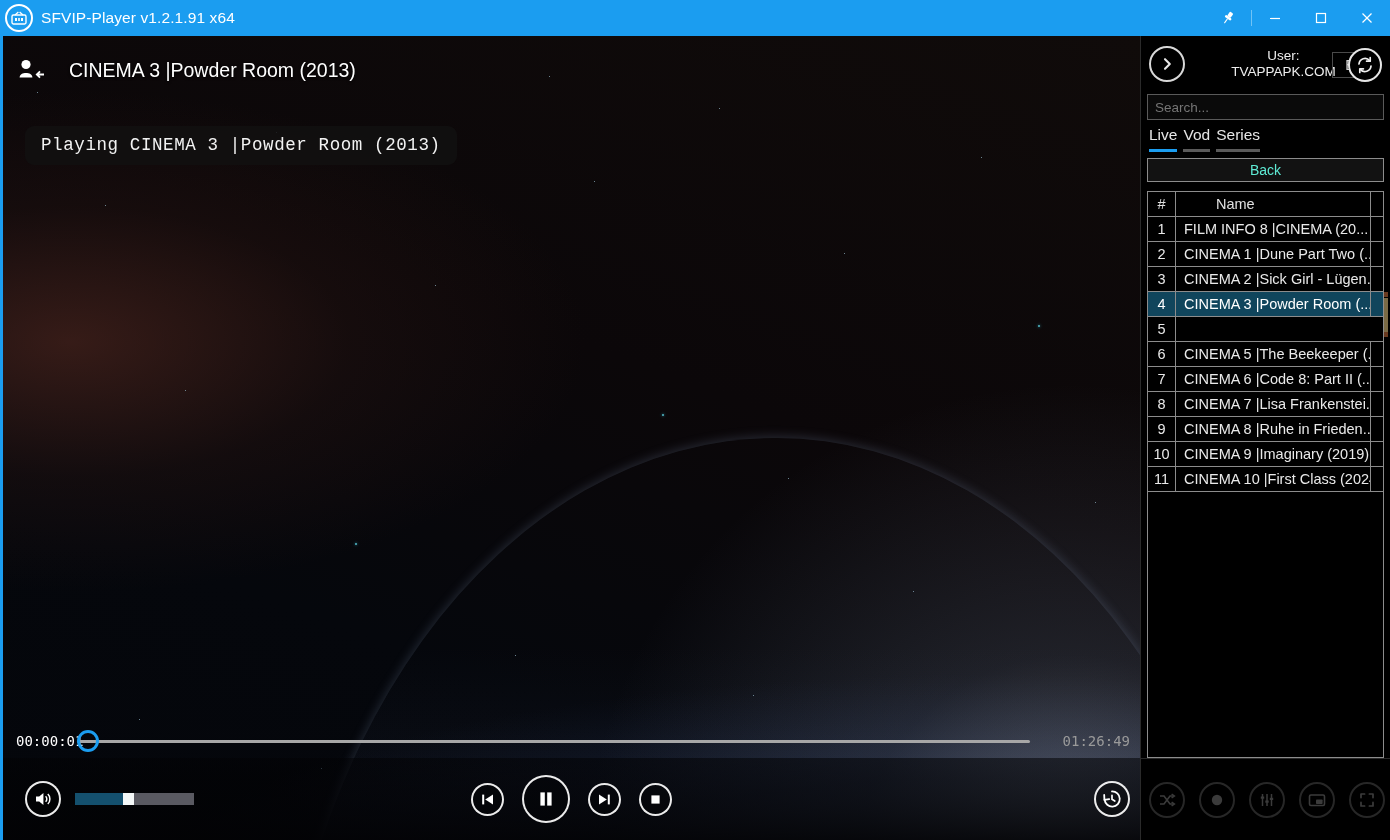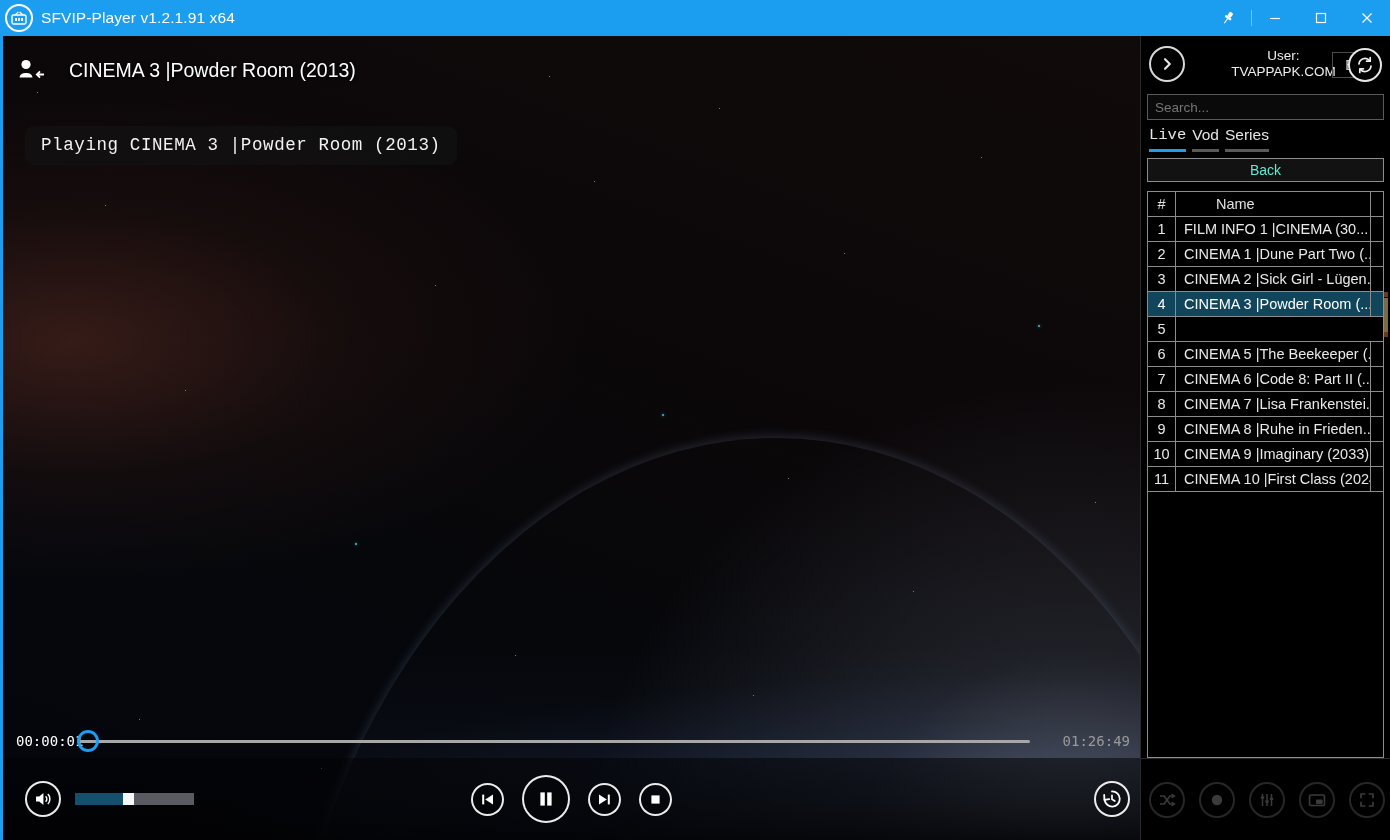--- a/index.html
+++ b/index.html
@@ -186,21 +186,21 @@
     background: #0a0a0a; border: 1px solid #5a5a5a;
     color: #9a9a9a; font-size: 13.5px;
     padding: 0 7px; outline: none;
     font-family: "Liberation Sans", sans-serif;
   }
   .sb-tabs { display: flex; gap: 6px; padding: 6px 8px 0 8px; }
   .sb-tab {
     color: #e6e6e6; font-size: 15.5px;
     padding-bottom: 5px; border-bottom: 3px solid #5a5a5a;
   }
-  .sb-tab.active { border-bottom-color: #1b9df0; font-family: Liberation Mono, monospace; }
+  .sb-tab.active { border-bottom-color: #1b9df0; }
   .sb-back {
     margin: 6px 6px 0 6px; height: 24px;
     border: 1px solid #8c8c8c; background: #121212;
     color: #5eead4; font-size: 14px;
     display: flex; align-items: center; justify-content: center;
   }
 
   .grid-wrap { margin: 9px 6px 0 6px; border: 1px solid #8c8c8c; flex: 1; min-height: 0; display: flex; flex-direction: column; position: relative; }
   .grid-head { display: flex; height: 25px; border-bottom: 1px solid #8c8c8c; color: #e0e0e0; font-size: 14.5px; }
   .gh-num { width: 28px; display: flex; align-items: center; justify-content: center; border-right: 1px solid #8c8c8c; }
@@ -416,21 +416,21 @@
 
       <div class="grid-wrap">
         <div class="grid-head">
           <div class="gh-num">#</div>
           <div class="gh-name">Name</div>
           <div class="gh-pad"></div>
         </div>
         <div class="rows">
           <div class="row">
             <div class="num">1</div>
-            <div class="nm">FILM  INFO 1 |CINEMA  (30...</div>
+            <div class="nm">FILM  INFO 8 |CINEMA  (20...</div>
             <div class="pd"></div>
           </div>
           <div class="row">
             <div class="num">2</div>
             <div class="nm">CINEMA 1 |Dune Part Two (...</div>
             <div class="pd"></div>
           </div>
           <div class="row">
             <div class="num">3</div>
             <div class="nm">CINEMA 2 |Sick Girl - Lügen...</div>
@@ -460,21 +460,21 @@
             <div class="nm">CINEMA 7 |Lisa Frankenstei...</div>
             <div class="pd"></div>
           </div>
           <div class="row">
             <div class="num">9</div>
             <div class="nm">CINEMA 8 |Ruhe in Frieden...</div>
             <div class="pd"></div>
           </div>
           <div class="row">
             <div class="num">10</div>
-            <div class="nm">CINEMA 9 |Imaginary (2033)</div>
+            <div class="nm">CINEMA 9 |Imaginary (2019)</div>
             <div class="pd"></div>
           </div>
           <div class="row">
             <div class="num">11</div>
             <div class="nm">CINEMA 10 |First Class (2024)</div>
             <div class="pd"></div>
           </div>
         </div>
         <div class="sb-scroll"></div>
         <div class="sb-scroll-dot" style="top:100px"></div>

